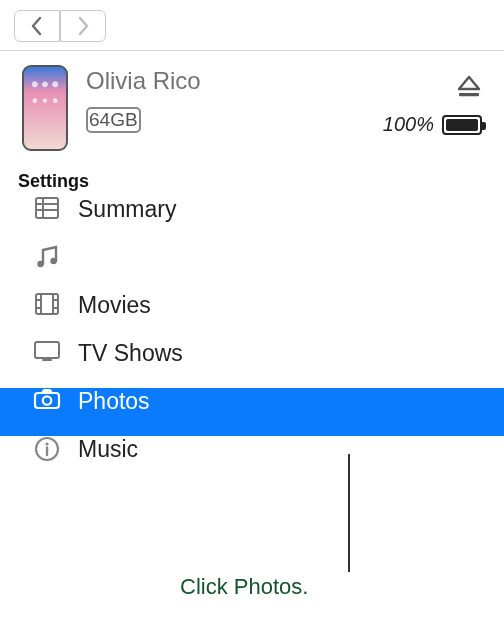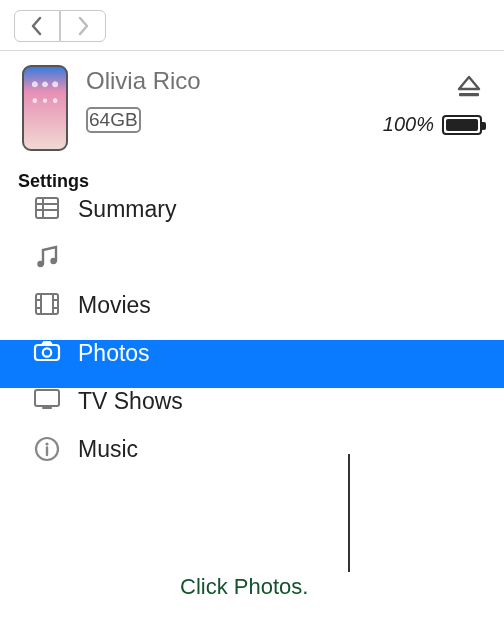--- a/index.html
+++ b/index.html
@@ -227,43 +227,43 @@
           <line x1="19" y1="2" x2="19" y2="22" stroke="#777" stroke-width="2"></line>
           <line x1="2" y1="8" x2="7" y2="8" stroke="#777" stroke-width="2"></line>
           <line x1="2" y1="16" x2="7" y2="16" stroke="#777" stroke-width="2"></line>
           <line x1="19" y1="8" x2="24" y2="8" stroke="#777" stroke-width="2"></line>
           <line x1="19" y1="16" x2="24" y2="16" stroke="#777" stroke-width="2"></line>
         </svg>
     </span>
     <span>Movies</span>
   </div>
 
+  <div class="settings-item">
+    <span class="ico">
+      <svg width="28" height="22">
+          <rect x="2" y="2" width="24" height="16" rx="2" fill="none" stroke="#777" stroke-width="2"></rect>
+          <line x1="10" y1="20" x2="18" y2="20" stroke="#777" stroke-width="2" stroke-linecap="round"></line>
+        </svg>
+    </span>
+    <span>TV Shows</span>
+  </div>
+
   <div class="settings-item selected">
     <span class="ico camera">
       <svg width="28" height="22">
           <rect x="2" y="5" width="24" height="15" rx="3" fill="none" stroke="#fff" stroke-width="2.2"></rect>
           <path d="M9 5 L11 2 H17 L19 5" fill="none" stroke="#fff" stroke-width="2.2" stroke-linejoin="round"></path>
           <circle cx="14" cy="12.5" r="4.2" fill="none" stroke="#fff" stroke-width="2.2"></circle>
         </svg>
     </span>
     <span>Photos</span>
   </div>
 
   <div class="settings-item">
     <span class="ico">
-      <svg width="28" height="22">
-          <rect x="2" y="2" width="24" height="16" rx="2" fill="none" stroke="#777" stroke-width="2"></rect>
-          <line x1="10" y1="20" x2="18" y2="20" stroke="#777" stroke-width="2" stroke-linecap="round"></line>
-        </svg>
-    </span>
-    <span>TV Shows</span>
-  </div>
-
-  <div class="settings-item">
-    <span class="ico">
       <svg width="26" height="26">
           <circle cx="13" cy="13" r="11" fill="none" stroke="#888" stroke-width="2.2"></circle>
           <circle cx="13" cy="8" r="1.6" fill="#888"></circle>
           <line x1="13" y1="11.5" x2="13" y2="19" stroke="#888" stroke-width="2.4" stroke-linecap="round"></line>
         </svg>
     </span>
     <span>Music</span>
   </div>
 
 

